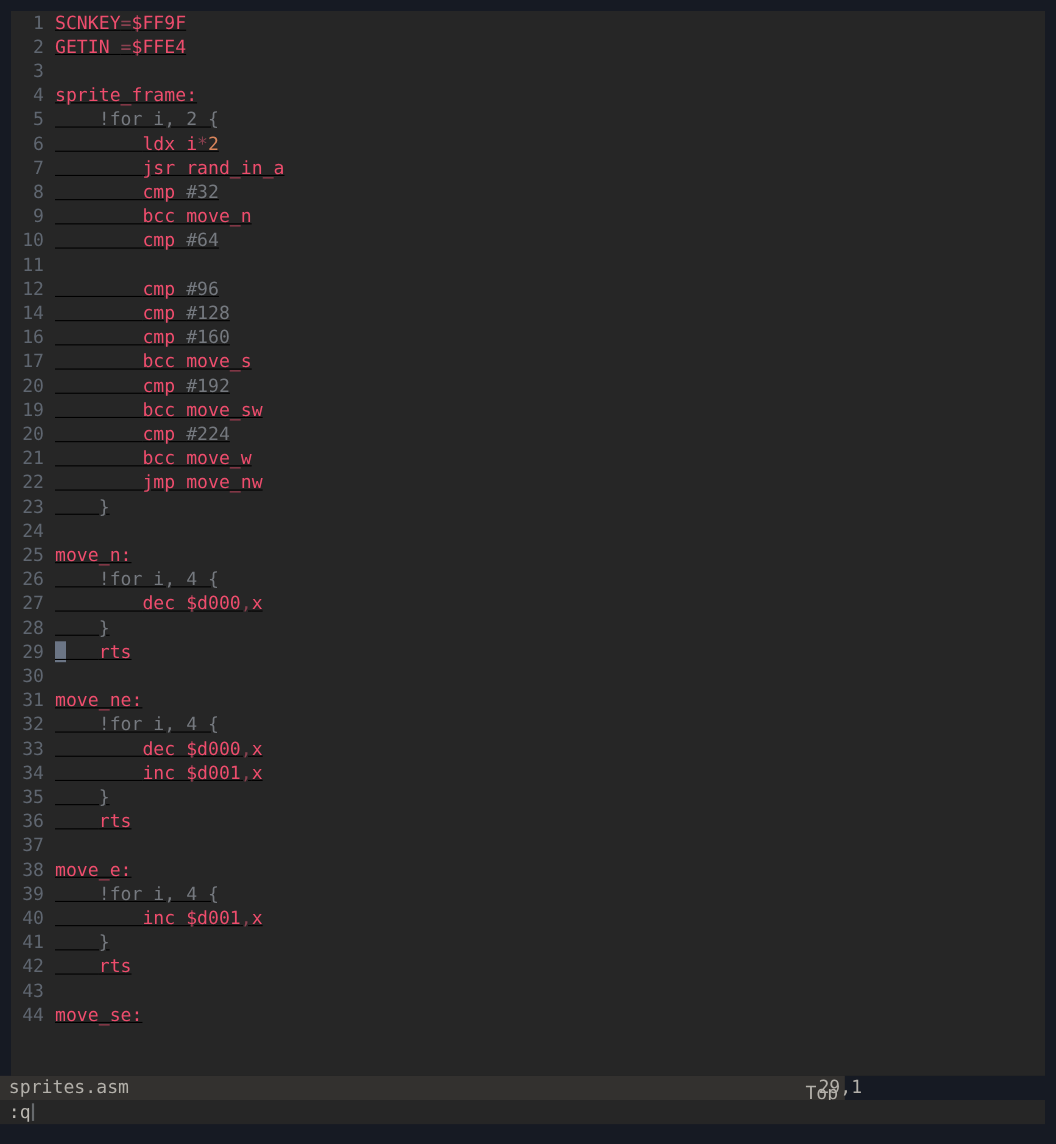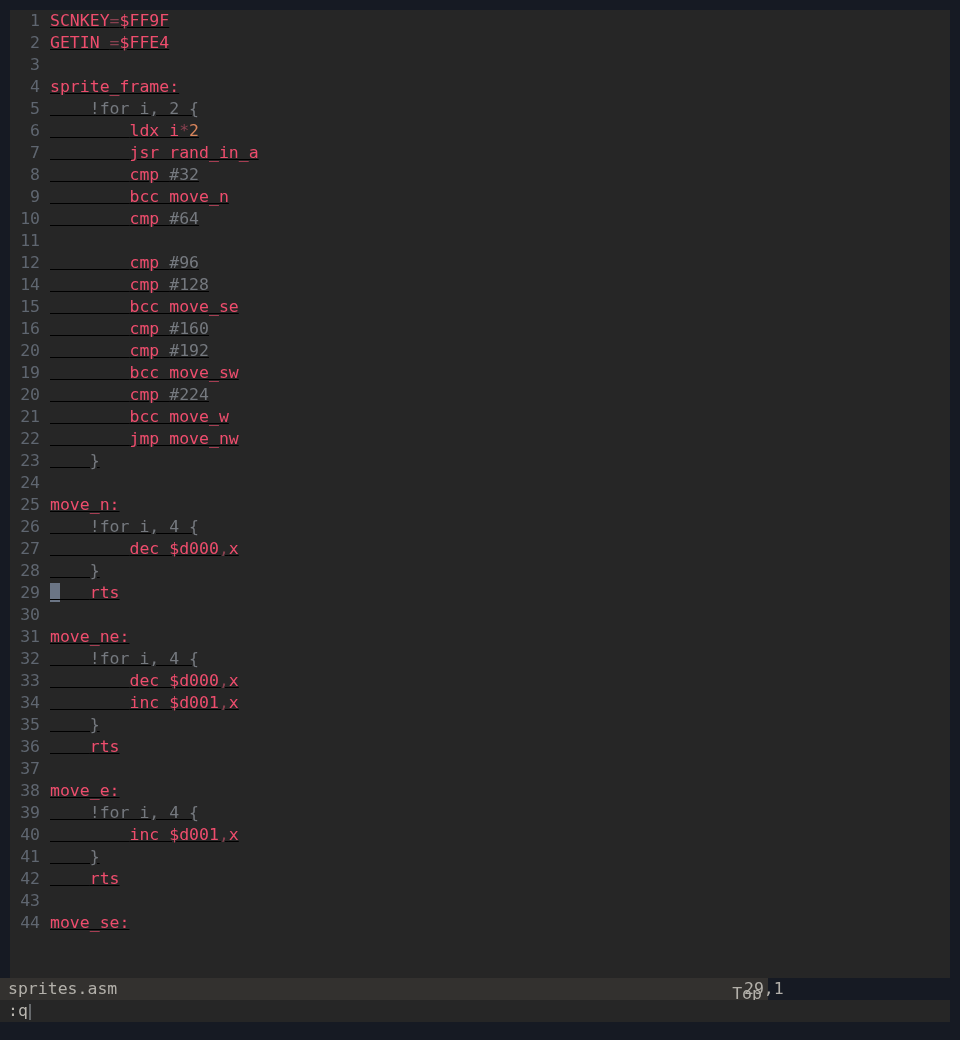--- a/index.html
+++ b/index.html
@@ -86,22 +86,22 @@
     <div class="line"><span class="gutter">4</span><span class="code"><span class="p">sprite_frame:</span></span></div>
     <div class="line"><span class="gutter">5</span><span class="code"><span class="g">    !for i, 2 {</span></span></div>
     <div class="line"><span class="gutter">6</span><span class="code"><span class="g">        </span><span class="p">ldx i</span><span class="o">*</span><span class="n">2</span></span></div>
     <div class="line"><span class="gutter">7</span><span class="code"><span class="g">        </span><span class="p">jsr rand_in_a</span></span></div>
     <div class="line"><span class="gutter">8</span><span class="code"><span class="g">        </span><span class="p">cmp </span><span class="g">#32</span></span></div>
     <div class="line"><span class="gutter">9</span><span class="code"><span class="g">        </span><span class="p">bcc move_n</span></span></div>
     <div class="line"><span class="gutter">10</span><span class="code"><span class="g">        </span><span class="p">cmp </span><span class="g">#64</span></span></div>
     <div class="line"><span class="gutter">11</span></div>
     <div class="line"><span class="gutter">12</span><span class="code"><span class="g">        </span><span class="p">cmp </span><span class="g">#96</span></span></div>
     <div class="line"><span class="gutter">14</span><span class="code"><span class="g">        </span><span class="p">cmp </span><span class="g">#128</span></span></div>
-    <div class="line"><span class="gutter">15</span><span class="code"><span class="g">        </span><span class="p">bcc move_se</span></span></div>
     <div class="line"><span class="gutter">16</span><span class="code"><span class="g">        </span><span class="p">cmp </span><span class="g">#160</span></span></div>
+    <div class="line"><span class="gutter">17</span><span class="code"><span class="g">        </span><span class="p">bcc move_s</span></span></div>
     <div class="line"><span class="gutter">20</span><span class="code"><span class="g">        </span><span class="p">cmp </span><span class="g">#192</span></span></div>
     <div class="line"><span class="gutter">19</span><span class="code"><span class="g">        </span><span class="p">bcc move_sw</span></span></div>
     <div class="line"><span class="gutter">20</span><span class="code"><span class="g">        </span><span class="p">cmp </span><span class="g">#224</span></span></div>
     <div class="line"><span class="gutter">21</span><span class="code"><span class="g">        </span><span class="p">bcc move_w</span></span></div>
     <div class="line"><span class="gutter">22</span><span class="code"><span class="g">        </span><span class="p">jmp move_nw</span></span></div>
     <div class="line"><span class="gutter">23</span><span class="code"><span class="g">    }</span></span></div>
     <div class="line"><span class="gutter">24</span><span class="code"></span></div>
     <div class="line"><span class="gutter">25</span><span class="code"><span class="p">move_n:</span></span></div>
     <div class="line"><span class="gutter">26</span><span class="code"><span class="g">    !for i, 4 {</span></span></div>
     <div class="line"><span class="gutter">27</span><span class="code"><span class="g">        </span><span class="p">dec $d000</span><span class="o">,</span><span class="p">x</span></span></div>

